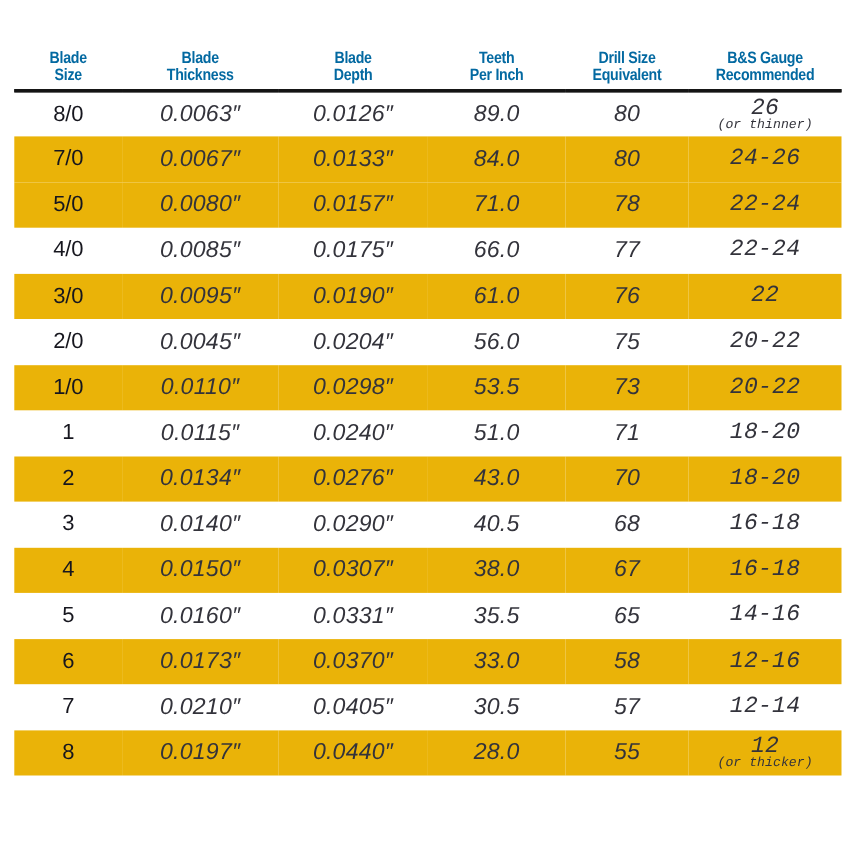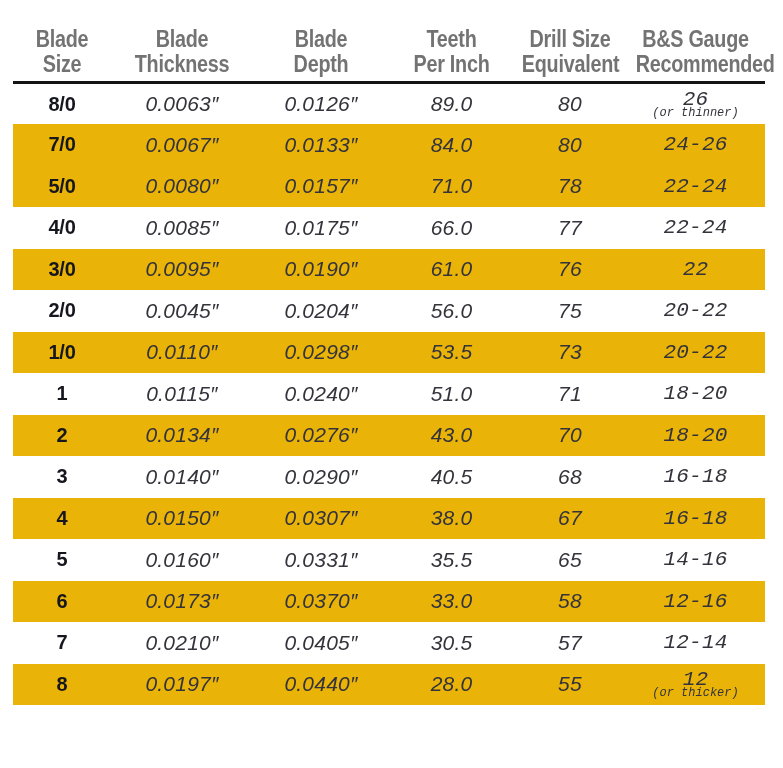--- a/index.html
+++ b/index.html
@@ -38,23 +38,23 @@
   col.c4 { width: 112px; }
   col.c5 { width: 139px; }
 
   
   thead th {
     padding: 0 0 4px 0;
     vertical-align: bottom;
     text-align: center;
     font-family: "Liberation Sans", sans-serif;
     font-weight: 700;
-    font-size: 23px;
+    font-size: 15px;
     line-height: 1.08;
-    color: #737373;
+    color: #0369a1;
     letter-spacing: -0.3px;
     border-bottom: 3px solid #141414;
     height: 71px;
   }
   thead th .hl {
     display: block;
     white-space: nowrap;
     transform: scaleX(0.86);
     transform-origin: center bottom;
   }
@@ -68,21 +68,21 @@
   }
   tbody td {
     text-align: center;
     vertical-align: middle;
     padding: 0;
     color: #24242c;
   }
 
   td.size-cell {
     font-family: "Liberation Sans", sans-serif;
-    font-weight: 700;
+    font-weight: 400;
     font-size: 20px;
     letter-spacing: -0.2px;
     color: #16161e;
   }
 
   td.val-cell {
     font-family: "Liberation Sans", sans-serif;
     font-style: italic;
     font-weight: 400;
     font-size: 21px;

